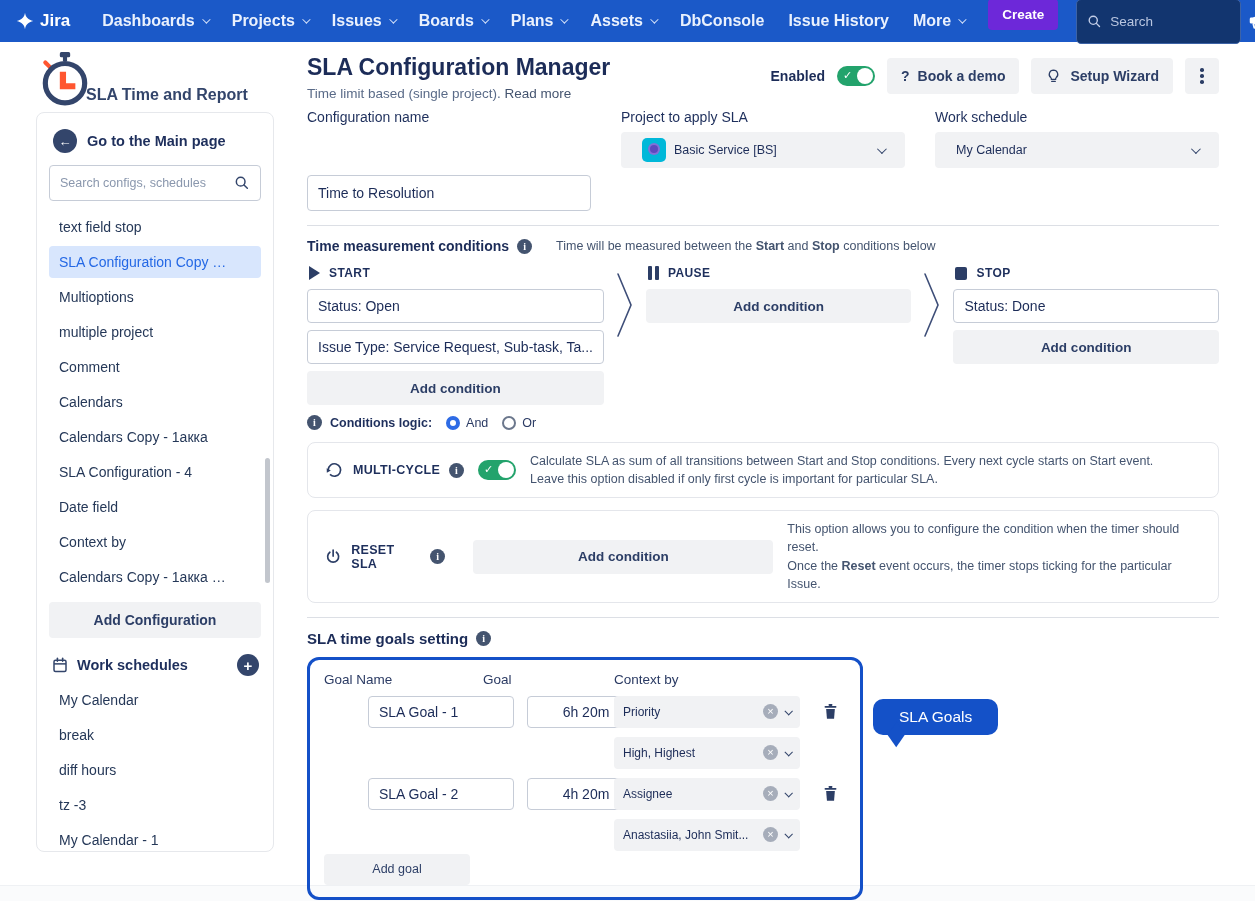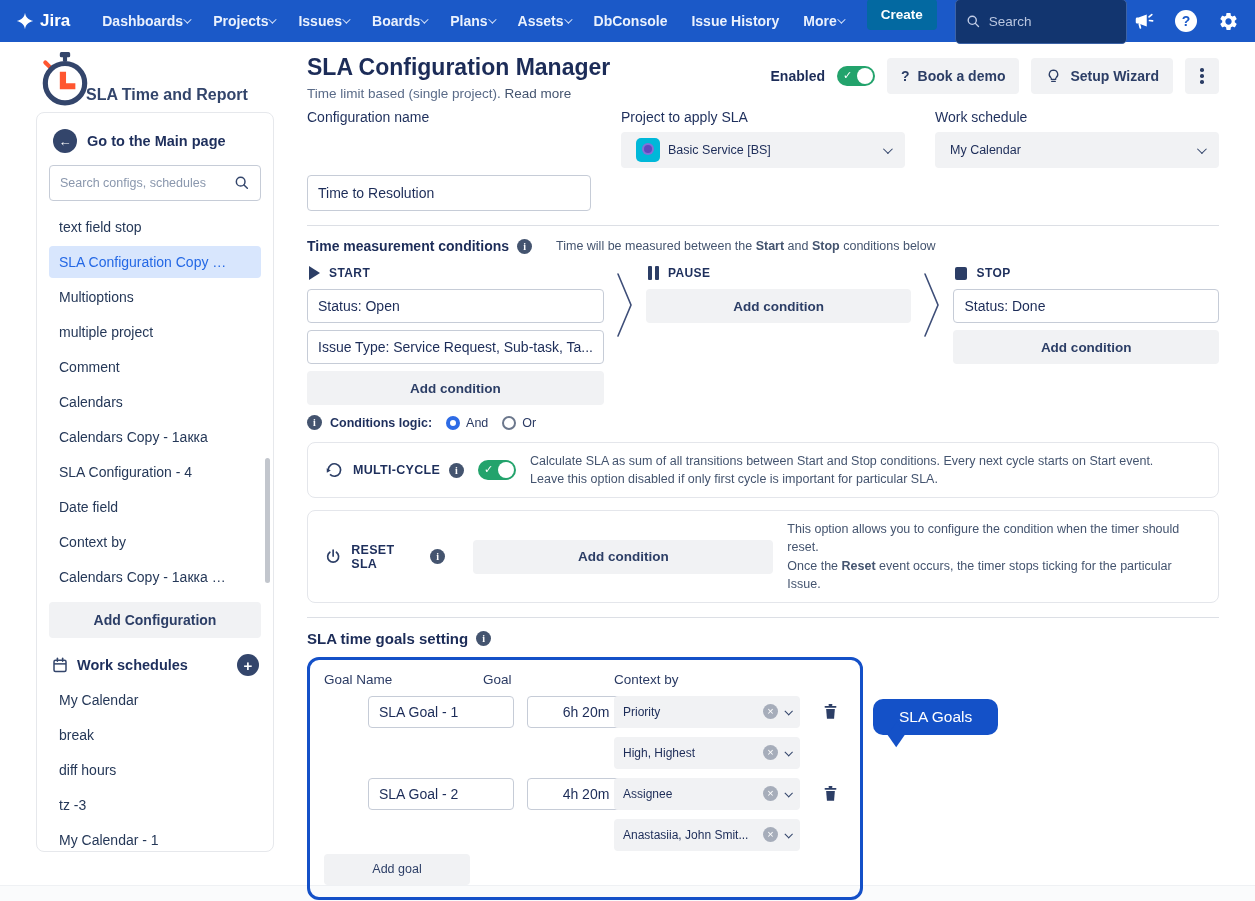--- a/index.html
+++ b/index.html
@@ -3,25 +3,25 @@
 <meta charset="utf-8">
 <style>
   * { margin:0; padding:0; box-sizing:border-box; }
   html,body { width:1255px; height:901px; overflow:hidden; background:#fff;
     font-family:"Liberation Sans", sans-serif; color:#1C2C58; }
 
   
   .nav { height:42px; background:#1B59C8; display:flex; align-items:center; padding:0 14px 0 16px; gap:4px; }
   .brand { display:flex; align-items:center; gap:6px; color:#fff; font-weight:700; font-size:17px; margin-right:18px; }
   .brand svg { display:block; }
-  .nav-item { color:#EAF1FD; font-size:14px; font-weight:600; padding:6px 10px; border-radius:4px;
-    display:flex; align-items:center; white-space:nowrap; cursor:pointer; }
+  .nav-item { color:#EAF1FD; font-size:16px; font-weight:600; padding:6px 10px; border-radius:4px;
+    display:flex; align-items:center; gap:7px; white-space:nowrap; cursor:pointer; }
   .caret { width:6px; height:6px; border-right:1.6px solid #D7E3FA; border-bottom:1.6px solid #D7E3FA;
     transform:rotate(45deg) translateY(-2px); display:inline-block; }
-  .btn-create { background:#0369a1; color:#fff; font-weight:700; font-size:13.5px; border:none;
+  .btn-create { background:#6d28d9; color:#fff; font-weight:700; font-size:13.5px; border:none;
     border-radius:4px; padding:8px 14px; margin:0 14px 13px 10px; cursor:pointer; }
   .nav-search { display:flex; align-items:center; gap:8px; background:#12356F; border:1px solid #3D63A6;
     border-radius:5px; height:45px; width:178px; padding:0 10px; }
   .nav-search input { background:transparent; border:none; outline:none; color:#E6EDFA; font-size:13.5px; width:120px;
     font-family:"Liberation Sans", sans-serif; }
   .nav-search input::placeholder { color:#B9C6E0; }
   .nav-icons { display:flex; align-items:center; gap:16px; margin-left:auto; }
   .nav-icon { width:26px; height:26px; display:flex; align-items:center; justify-content:center; cursor:pointer; }
   .help-circle { width:22px; height:22px; border-radius:50%; background:#fff; color:#1B59C8; font-weight:700;
     font-size:14px; display:flex; align-items:center; justify-content:center; }
@@ -73,21 +73,21 @@
     font-family:"Liberation Sans", sans-serif; }
   .btn-dots { width:34px; justify-content:center; }
   .dots { display:flex; flex-direction:column; gap:2.5px; }
   .dots i { width:3.5px; height:3.5px; border-radius:50%; background:#2C3E66; }
 
   .fields { display:grid; grid-template-columns:1fr 1fr 1fr; gap:30px; margin-bottom:14px; }
   .field label { display:block; font-weight:400; font-size:14px; margin-bottom:7px; color:#1E2F5C; }
   .text-input { width:100%; height:36px; border:1px solid #C6CCD7; border-radius:4px; padding:0 10px; font-size:14px;
     color:#1C2C58; outline:none; font-family:"Liberation Sans", sans-serif;margin-top:43px; }
   .select { height:36px; background:#F1F2F4; border-radius:4px; display:flex; align-items:center; gap:8px;
-    padding:0 15px; font-size:12.5px; color:#1C2C58; cursor:pointer; }
+    padding:0 21px; font-size:12.5px; color:#1C2C58; cursor:pointer; }
   .select .sp { flex:1; }
   .caret-navy { width:7px; height:7px; border-right:1.8px solid #33456B; border-bottom:1.8px solid #33456B;
     transform:rotate(45deg) translateY(-2px); flex-shrink:0; }
   .proj-avatar { width:24px; height:24px; border-radius:5px; background:#00B8D9; position:relative; flex-shrink:0; }
   .proj-avatar i { position:absolute; left:6px; top:5px; width:12px; height:12px; border-radius:50%; background:#8270D8; }
   .proj-avatar b { position:absolute; left:8px; top:7px; width:8px; height:8px; border-radius:50%; background:#5E49BE; }
 
   .divider { border:none; border-top:1px solid #DCDFE5; margin:10px 0 12px 0; }
 
   .cond-head { display:flex; align-items:center; gap:8px; margin-bottom:12px; }

